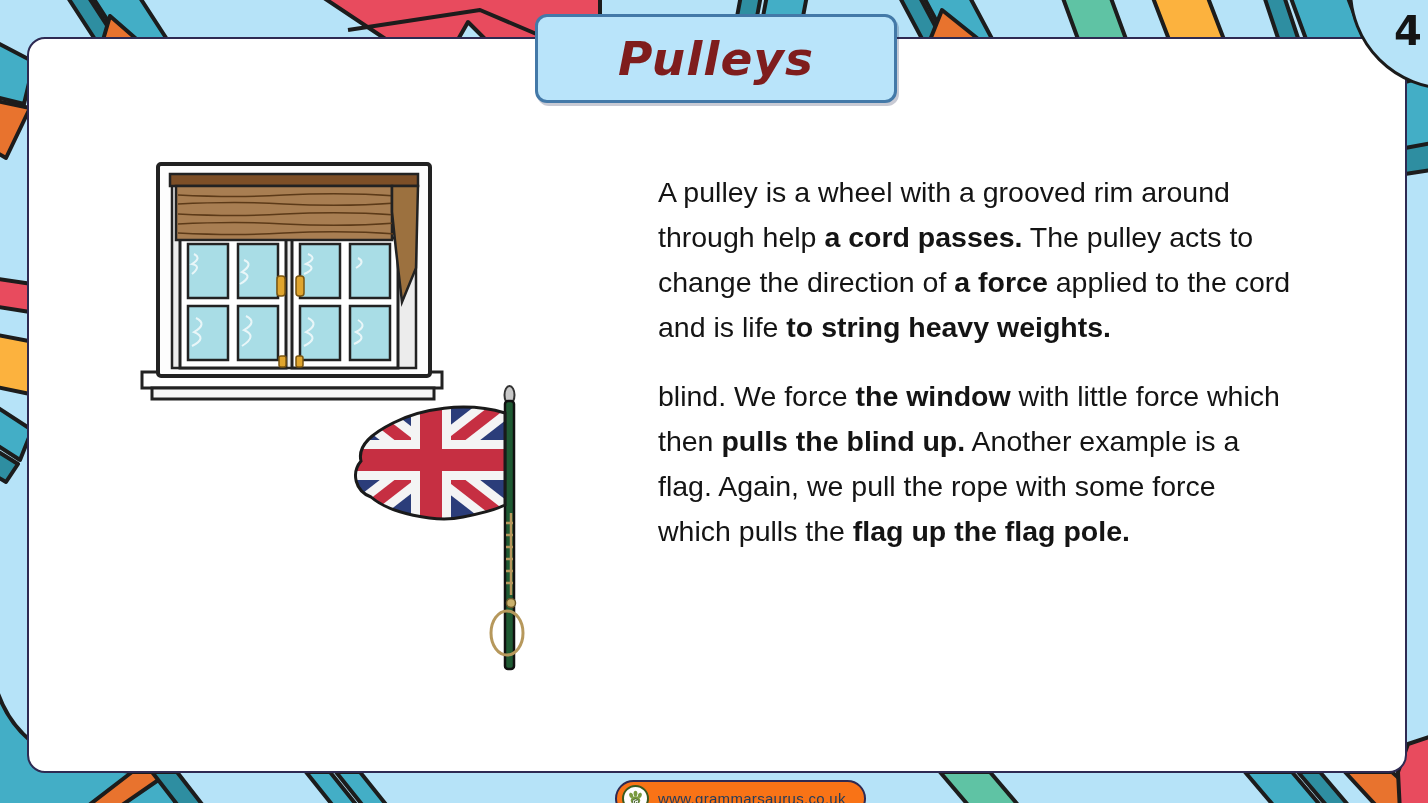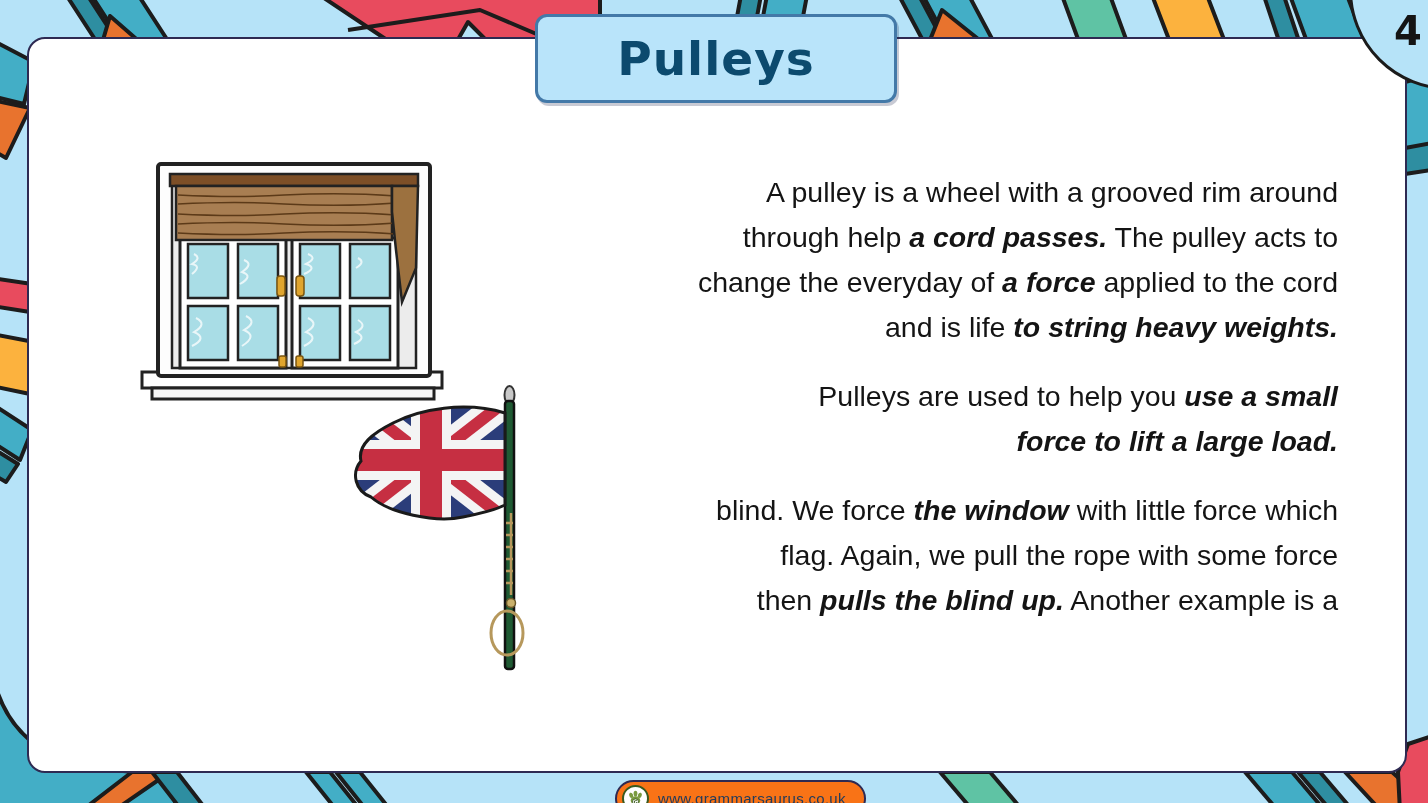--- a/index.html
+++ b/index.html
@@ -16,42 +16,42 @@
     box-sizing:border-box;z-index:1;
   }
   .title-box{
     position:absolute;left:535px;top:14px;width:362px;height:89px;
     background:#b9e4fa;border:3px solid #4379a8;border-radius:12px;
     box-sizing:border-box;display:flex;align-items:center;justify-content:center;
     z-index:3;box-shadow:2px 3px 0 rgba(35,45,85,0.25);
   }
   .title-box h1{
     margin:0;font-family:"DejaVu Sans", sans-serif;font-weight:bold;
-    font-size:47px;color:#0c4a6e;letter-spacing:1px;
+    font-size:47px;color:#7f1d1d;letter-spacing:1px;font-style:italic;
   }
   .page-circle{
     position:absolute;left:1349px;top:-110px;width:200px;height:200px;
     border-radius:50%;background:#b6e3f8;border:3px solid #1b1b1b;
     box-sizing:border-box;z-index:4;
   }
   .page-circle .num{
     position:absolute;left:42px;top:115px;
     font-family:"DejaVu Sans", sans-serif;font-weight:bold;
     font-size:40px;color:#141414;
   }
   .illustration{position:absolute;z-index:2;}
   .window-illo{left:140px;top:150px;width:305px;height:262px;}
   .flag-illo{left:345px;top:383px;width:220px;height:300px;}
   .body-text{
     position:absolute;left:658px;top:170px;width:680px;z-index:2;
     font-size:28.5px;line-height:45px;color:#141414;
   }
   .body-text p{margin:0 0 24px 0;}
-  .body-text b{font-weight:700;font-style:italic;}
-  .tline{display:block;text-align:right;}
+  .body-text b{font-weight:700;}
+  .tline{display:block;}
   .footer-badge{
     position:absolute;left:615px;top:756px;height:37px;z-index:4;
     background:#f97316;border:2px solid #2e2a52;border-radius:20px;
     box-sizing:border-box;display:flex;align-items:center;gap:9px;
     padding:0 18px 0 5px;
     margin-top:24px;
   }
   .footer-badge .logo{
     width:27px;height:27px;border-radius:50%;background:#ffffff;
     border:2px solid #3a5a1f;box-sizing:border-box;flex:0 0 auto;
@@ -216,31 +216,28 @@
       </g>
     </g>
     <path d="M160,30 C 120,18 75,26 48,40 C 28,50 12,62 16,78 C 6,90 10,108 26,114 C 44,130 90,140 118,134 C 138,130 152,126 160,122 Z" fill="none" stroke="#1a1a1a" stroke-width="3"></path>
   </svg>
 </div>
 
 <div class="body-text">
     <p>
       <span class="tline"><span>A pulley is a wheel with a grooved rim around</span></span>
       <span class="tline"><span>through help </span><b>a cord passes.</b><span> The pulley acts to</span></span>
-      <span class="tline"><span>change the everyday of </span><b>a force</b><span> applied to the cord</span></span>
+      <span class="tline"><span>change the direction of </span><b>a force</b><span> applied to the cord</span></span>
       <span class="tline"><span>and is life </span><b>to string heavy weights.</b></span>
     </p>
     <p>
-      <span class="tline"><span>Pulleys are used to help you </span><b>use a small</b></span>
-      <span class="tline"><b>force to lift a large load.</b></span>
-    </p>
-    <p>
       <span class="tline"><span>blind. We force </span><b>the window</b><span> with little force which</span></span>
+      <span class="tline"><span>then </span><b>pulls the blind up.</b><span> Another example is a</span></span>
       <span class="tline"><span>flag. Again, we pull the rope with some force</span></span>
-      <span class="tline"><span>then </span><b>pulls the blind up.</b><span> Another example is a</span></span>
+      <span class="tline"><span>which pulls the </span><b>flag up the flag pole.</b></span>
     </p>
   </div>
 
 <div class="footer-badge">
   <span class="logo">
     <svg width="19" height="19" viewBox="0 0 24 24">
       <g fill="#7a9a40">
         <ellipse cx="6.5" cy="8" rx="2.4" ry="3.4" transform="rotate(-22 6.5 8)"></ellipse>
         <ellipse cx="12" cy="5.8" rx="2.4" ry="3.6"></ellipse>
         <ellipse cx="17.5" cy="8" rx="2.4" ry="3.4" transform="rotate(22 17.5 8)"></ellipse>

